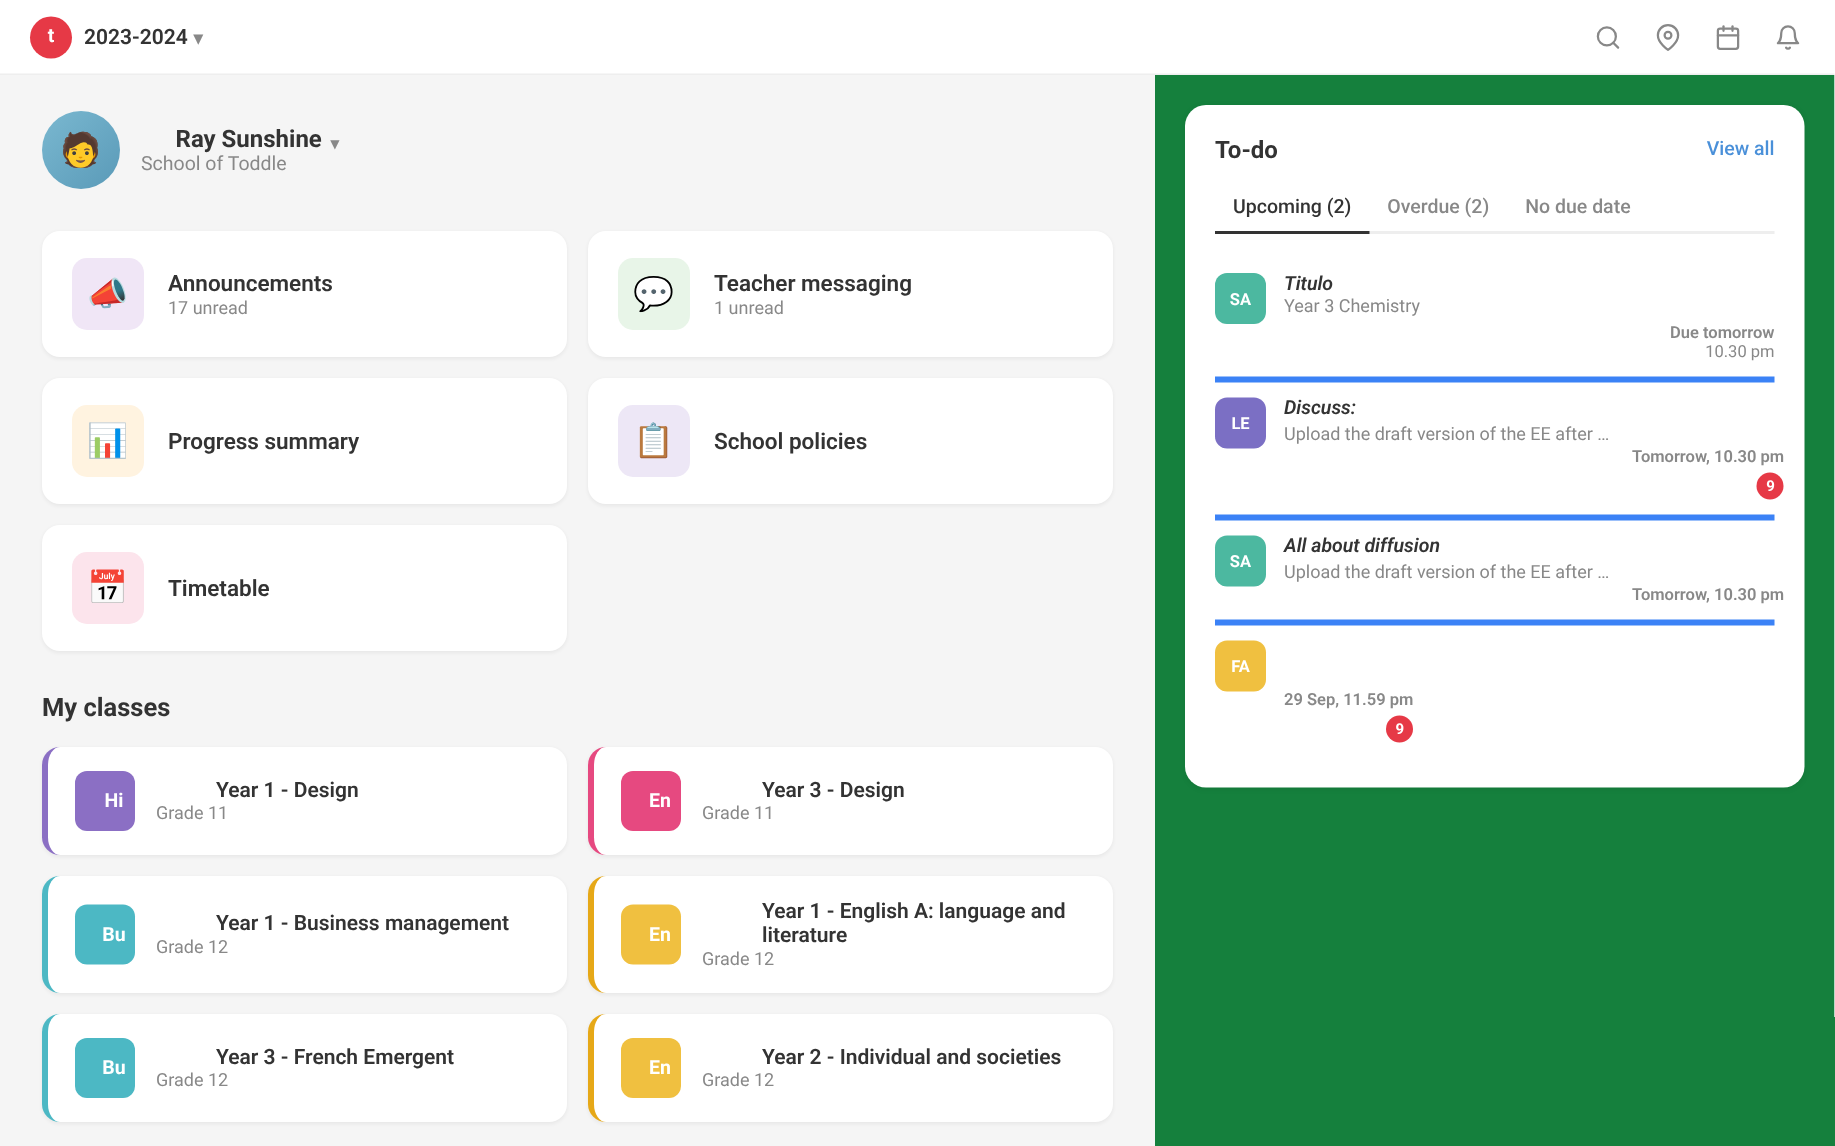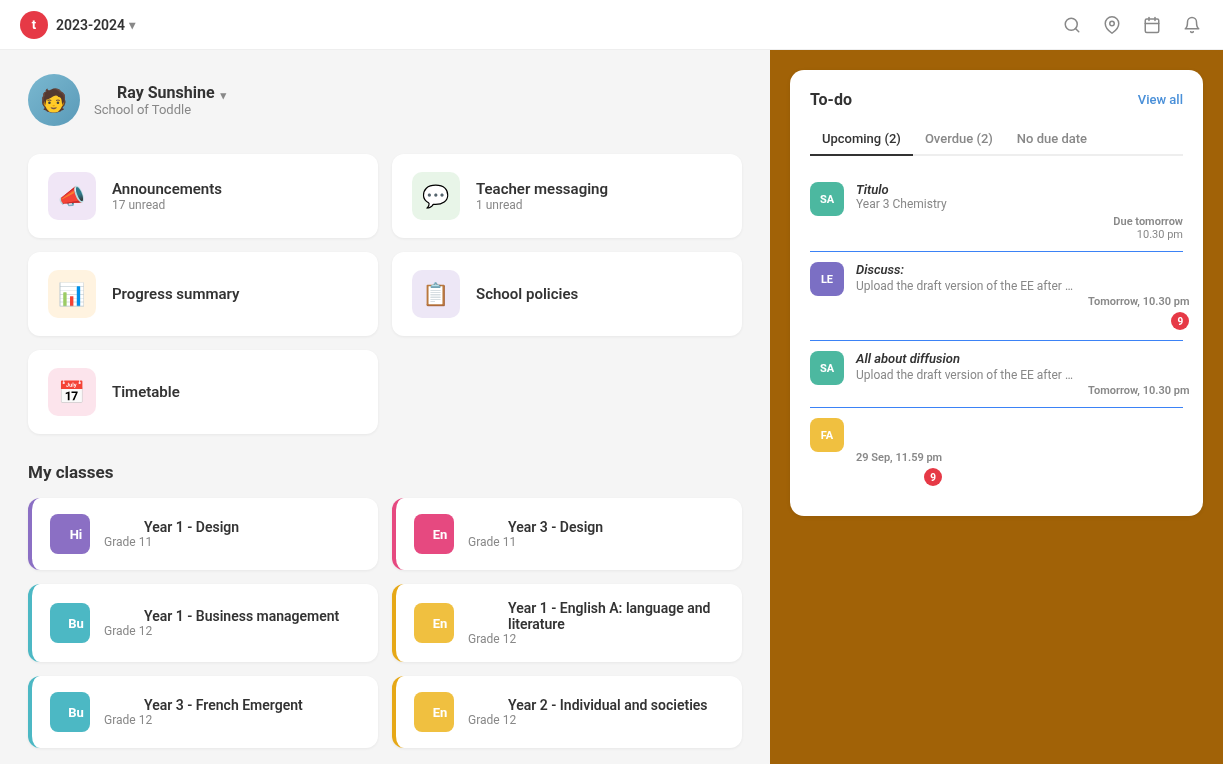--- a/index.html
+++ b/index.html
@@ -38,21 +38,21 @@
     .left-panel {
       flex: 0 0 770px;
       overflow-y: auto;
       padding: 24px 28px;
       background: #f5f5f5;
     }
     .right-panel {
       flex: 1;
       overflow-y: auto;
       padding: 20px;
-      background: #a16207;
+      background: #15803d;
     }
 
     
     .profile { display: flex; align-items: center; gap: 14px; margin-bottom: 28px; }
     .avatar-img {
       width: 52px; height: 52px; border-radius: 50%;
       background: linear-gradient(135deg, #7ab8d0 0%, #5a9ab8 100%);
       display: flex; align-items: center; justify-content: center;
       font-size: 22px;
     }
@@ -121,21 +121,21 @@
     .todo-title { font-size: 16px; font-weight: 700; }
     .view-all { color: #4a90d9; font-size: 13px; cursor: pointer; font-weight: 500; }
     .todo-tabs { display: flex; gap: 0; margin-bottom: 16px; border-bottom: 2px solid #eee; }
     .todo-tab {
       padding: 8px 12px; font-size: 13px; cursor: pointer; color: #888;
       border-bottom: 2px solid transparent; margin-bottom: -2px; font-weight: 500;
     }
     .todo-tab.active { color: #333; border-bottom: 2px solid #333; }
     .todo-item {
       display: flex; align-items: flex-start; gap: 12px;
-      padding: 10px 0; border-bottom: 1px solid #3b82f6;
+      padding: 10px 0; border-bottom: 4px solid #3b82f6;
     }
     .todo-item:last-child { border-bottom: none; }
     .todo-badge {
       width: 34px; height: 34px; border-radius: 8px;
       display: flex; align-items: center; justify-content: center;
       font-size: 11px; font-weight: 700; color: #fff; flex-shrink: 0;
     }
     .todo-content { flex: 1; }
     .todo-item-title { font-size: 13px; font-weight: 600; font-style: italic; }
     .todo-item-sub { font-size: 12px; color: #888; }

